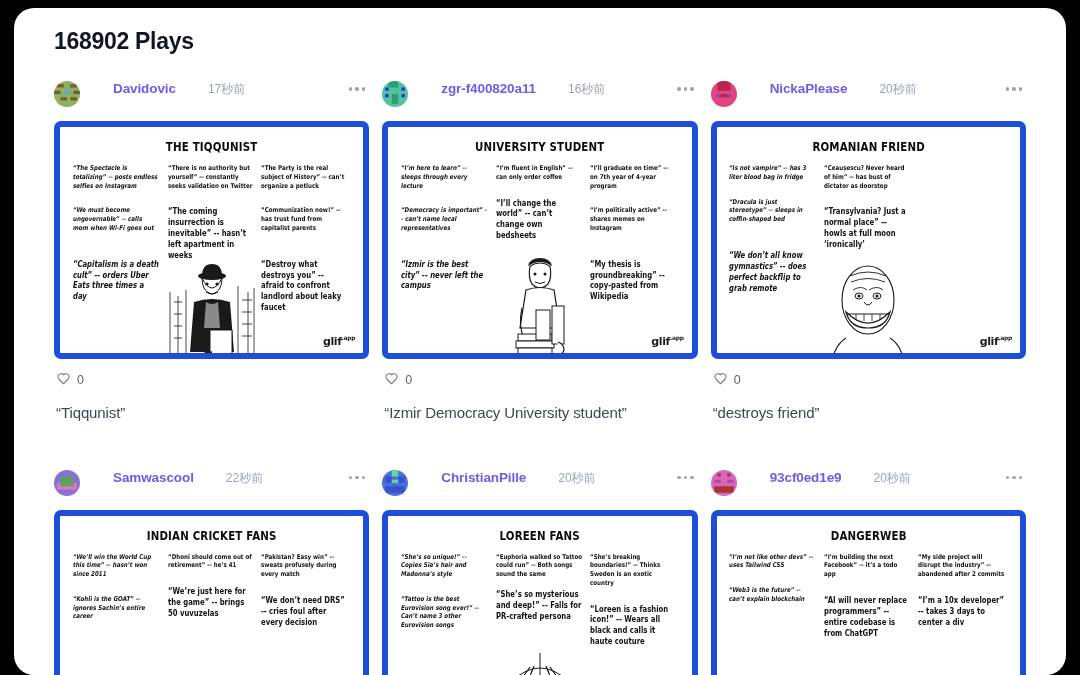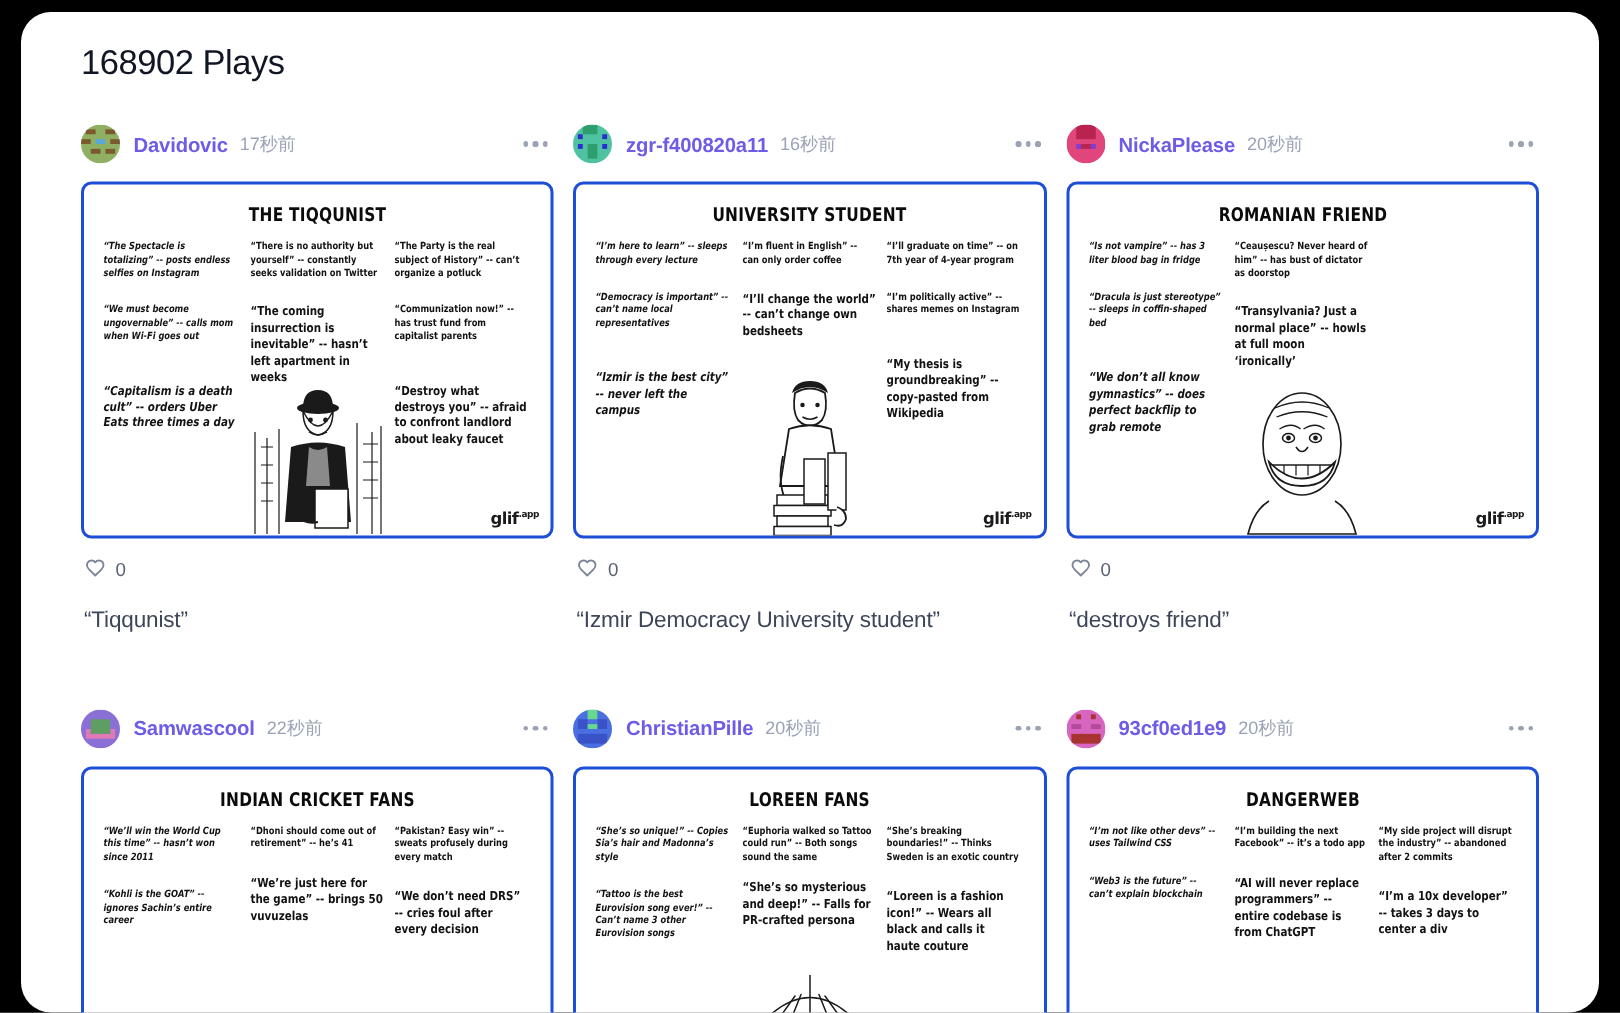--- a/index.html
+++ b/index.html
@@ -18,39 +18,40 @@
     overflow: hidden;
   }
   .scroll-area {
     position: absolute;
     inset: 0;
     overflow: hidden;
     padding: 0 40px;
   }
   .page-title {
     font-size: 23px;
-    font-weight: 400;
+    font-weight: 700;
     color: #101624;
     letter-spacing: -0.3px;
     margin-top: 20px;
     margin-bottom: 26px;
     padding-left: 0px;
   }
   .grid {
     display: grid;
     grid-template-columns: repeat(3, 1fr);
     column-gap: 13px;
     row-gap: 0px;
   }
   .post { width: 100%; }
   .post-head {
     display: flex;
-    align-items: center;
+    align-items: flex-start;
     height: 30px;
     margin-bottom: 10px;
+    gap: 24px;
   }
   .avatar {
     width: 26px; height: 26px;
     border-radius: 50%;
     flex: 0 0 26px;
     overflow: hidden;
     display: block;
   }
   .avatar svg { display: block; width: 100%; height: 100%; }
   .username {
@@ -73,21 +74,21 @@
     gap: 3px;
     padding: 6px 4px;
   }
   .menu-dots i {
     width: 3.5px; height: 3.5px;
     background: #9aa3b5;
     border-radius: 50%;
     display: block;
   }
   .meme-card {
-    border: 2px solid #1d4ed8;
+    border: 6px solid #1d4ed8;
     border-radius: 7px;
     background: #ffffff;
     padding: 9px 10px 8px;
     height: 238px;
     position: relative;
     overflow: hidden;
   }
   .meme-title {
     text-align: center;
     font-family: "DejaVu Sans", sans-serif;

